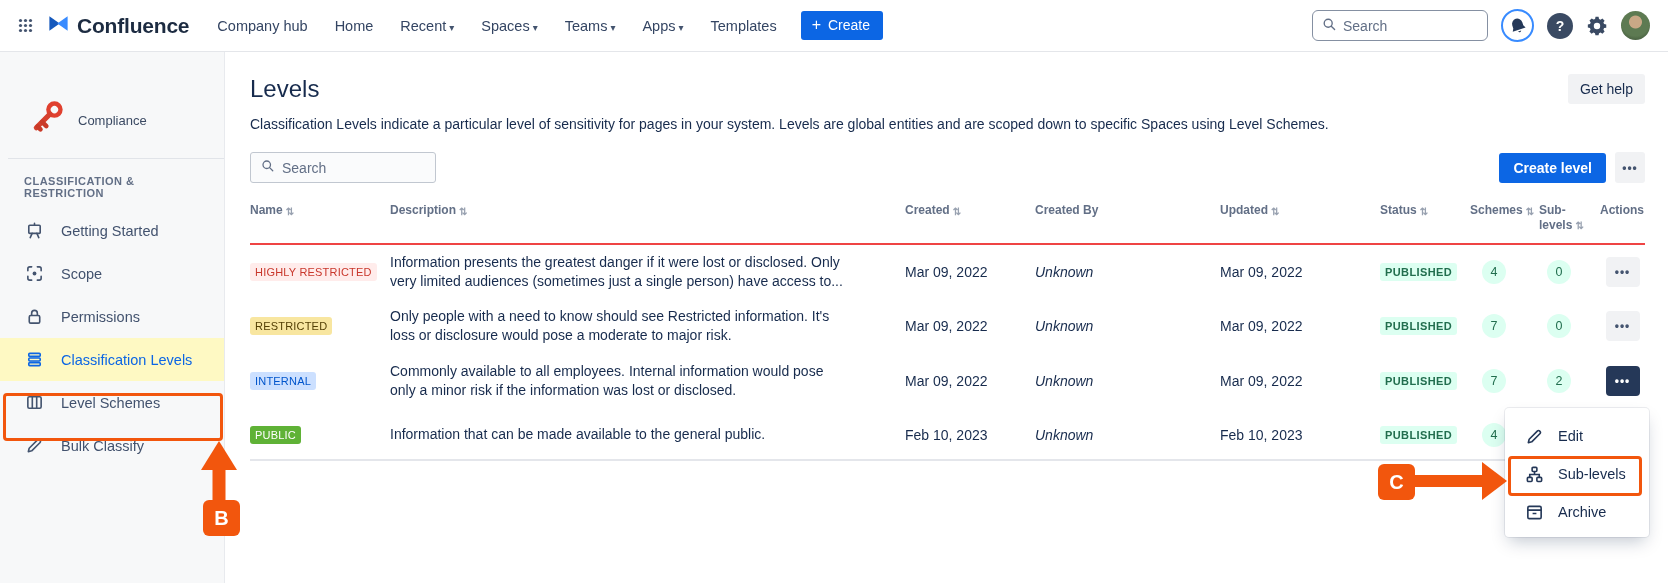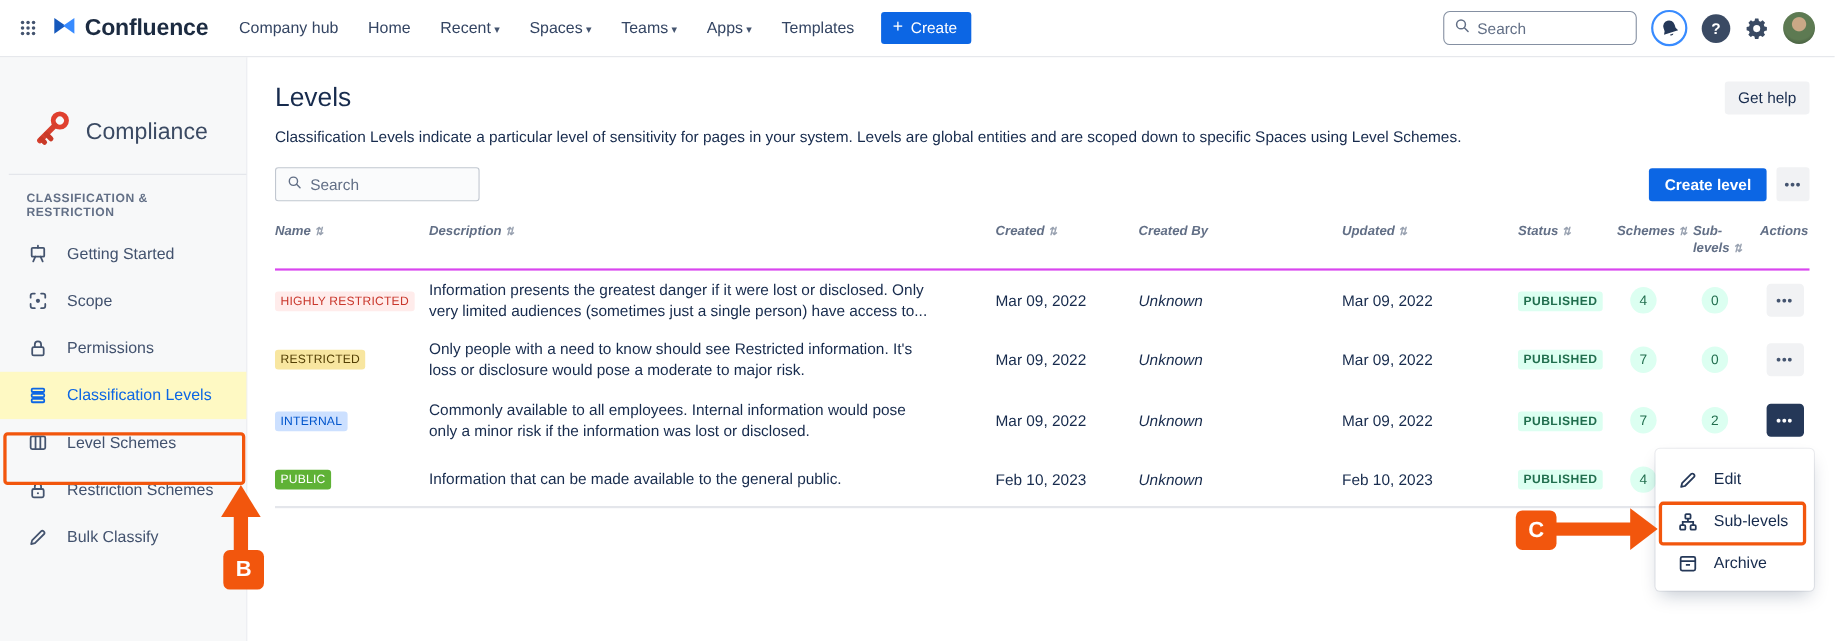--- a/index.html
+++ b/index.html
@@ -33,21 +33,21 @@
   .avatar { width:29px; height:29px; border-radius:50%; cursor:pointer;
     background:radial-gradient(circle at 50% 38%, #c9a886 0 26%, #5d7a52 30% 60%, #32452f 100%); }
 
   
   .shell { display:flex; height:531px; }
 
   
   .sidebar { width:225px; background:#F7F8F9; border-right:1px solid #E8EAEE; flex:none;
     padding-top:40px; position:relative; }
   .side-logo { display:flex; align-items:center; gap:10px; padding:0 16px 0 24px; height:56px; }
-  .side-logo-text { font-size:21px; color:#3B4A63; }
+  .side-logo-text { font-size:13px; color:#3B4A63; }
   .goback { display:flex; align-items:center; gap:18px; padding:0 24px; margin-top:36px; height:36px; cursor:pointer; }
   .goback-circle { width:26px; height:26px; border-radius:50%; background:#44546F;
     display:flex; align-items:center; justify-content:center; flex:none; }
   .goback-label { font-size:15px; color:#42526E; }
   .side-divider { border:none; border-top:1px solid #E1E4E9; margin:10px 0 0 8px; }
   .side-section { margin-top:16px; padding:0 24px; font-size:11px; font-weight:700;
     letter-spacing:0.5px; color:#626F86; }
   .side-list { margin-top:10px; }
   .side-item { height:43px; display:flex; align-items:center; gap:17px; padding:0 24px;
     font-size:14.5px; color:#42526E; cursor:pointer; }
@@ -70,21 +70,21 @@
   .toolbar-right { display:flex; align-items:center; gap:9px; }
   .createlevel-btn { background:#0C66E4; color:#fff; border:none; border-radius:3px;
     font-size:14px; font-weight:600; padding:7px 14px; font-family:inherit; cursor:pointer; }
   .dots-btn { background:#F1F2F4; border:none; border-radius:3px; width:30px; height:31px;
     color:#44546F; font-size:12px; font-weight:700; letter-spacing:1px; cursor:pointer;
     display:flex; align-items:center; justify-content:center; font-family:inherit; }
 
   
   .tbl { margin-top:12px; }
   .tr { display:grid; grid-template-columns:140px 1fr 130px 185px 160px 90px 48px 82px 45px; }
-  .thead { border-bottom:2px solid #d946ef; padding:8px 0 10px 0; min-height:49px;font-style:italic; }
+  .thead { border-bottom:2px solid #ef4444; padding:8px 0 10px 0; min-height:49px; }
   .th { font-size:12px; font-weight:700; color:#626F86; display:flex; align-items:flex-start; line-height:15px; }
   .th .sort { font-size:10px; color:#98A1B0; margin-left:3px; margin-top:1px; }
   .th.c-center { justify-content:center; text-align:left; }
   .th .wrapnarrow { display:inline-block; width:40px; }
   .row { align-items:center; }
   .row.r1 { min-height:54px; } .row.r2 { min-height:53px; }
   .row.r3 { min-height:58px; } .row.r4 { min-height:51px; border-bottom:2px solid #E4E6EB; }
   .td { font-size:14px; color:#172B4D; }
   .td.desc { padding-right:55px; line-height:19px; }
   .td.italic { font-style:italic; }
@@ -254,30 +254,20 @@
         <span class="sicon">
           <svg width="19" height="19" viewBox="0 0 20 20" fill="none" stroke="#44546F" stroke-width="1.7">
             <rect x="3" y="4" width="14" height="12" rx="1.5"></rect>
               <path d="M7.7 4v12 M12.3 4v12"></path>
           </svg>
         </span>
         <span>Level Schemes</span>
       </div>
       <div class="side-item">
         <span class="sicon">
-          <svg width="19" height="19" viewBox="0 0 20 20" fill="none" stroke="#44546F" stroke-width="1.7">
-            <rect x="4.5" y="9" width="11" height="8" rx="1.5"></rect>
-              <path d="M7 9V6.5a3 3 0 016 0V9"></path>
-            <circle cx="10" cy="13" r="1" fill="#44546F" stroke="none"></circle>
-          </svg>
-        </span>
-        <span>Restriction Schemes</span>
-      </div>
-      <div class="side-item">
-        <span class="sicon">
           <svg width="19" height="19" viewBox="0 0 20 20" fill="none" stroke="#44546F" stroke-width="1.7" stroke-linejoin="round">
             <path d="M3.5 16.5l.9-3.6 8.8-8.8a1.4 1.4 0 012 0l.7.7a1.4 1.4 0 010 2l-8.8 8.8-3.6.9z"></path>
           </svg>
         </span>
         <span>Bulk Classify</span>
       </div>
     </div>
   </aside>
 
   <main class="main">

